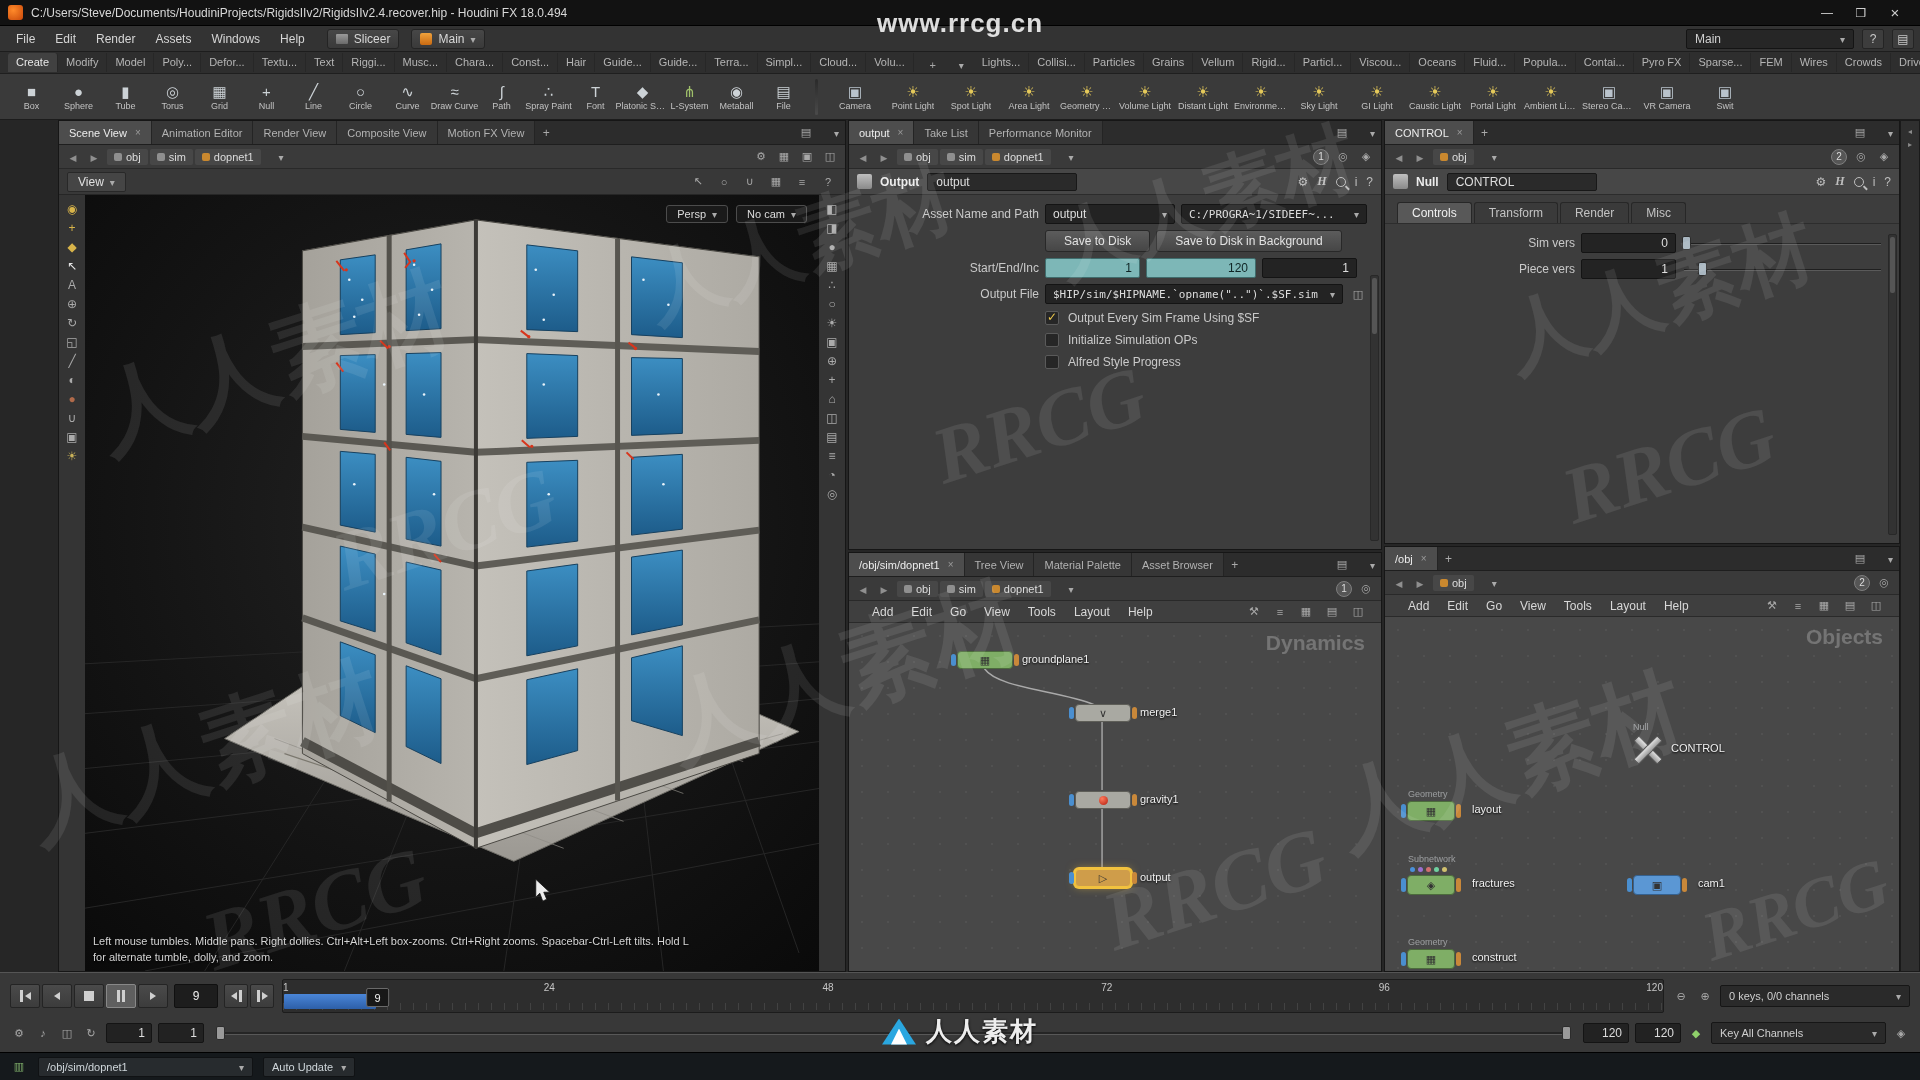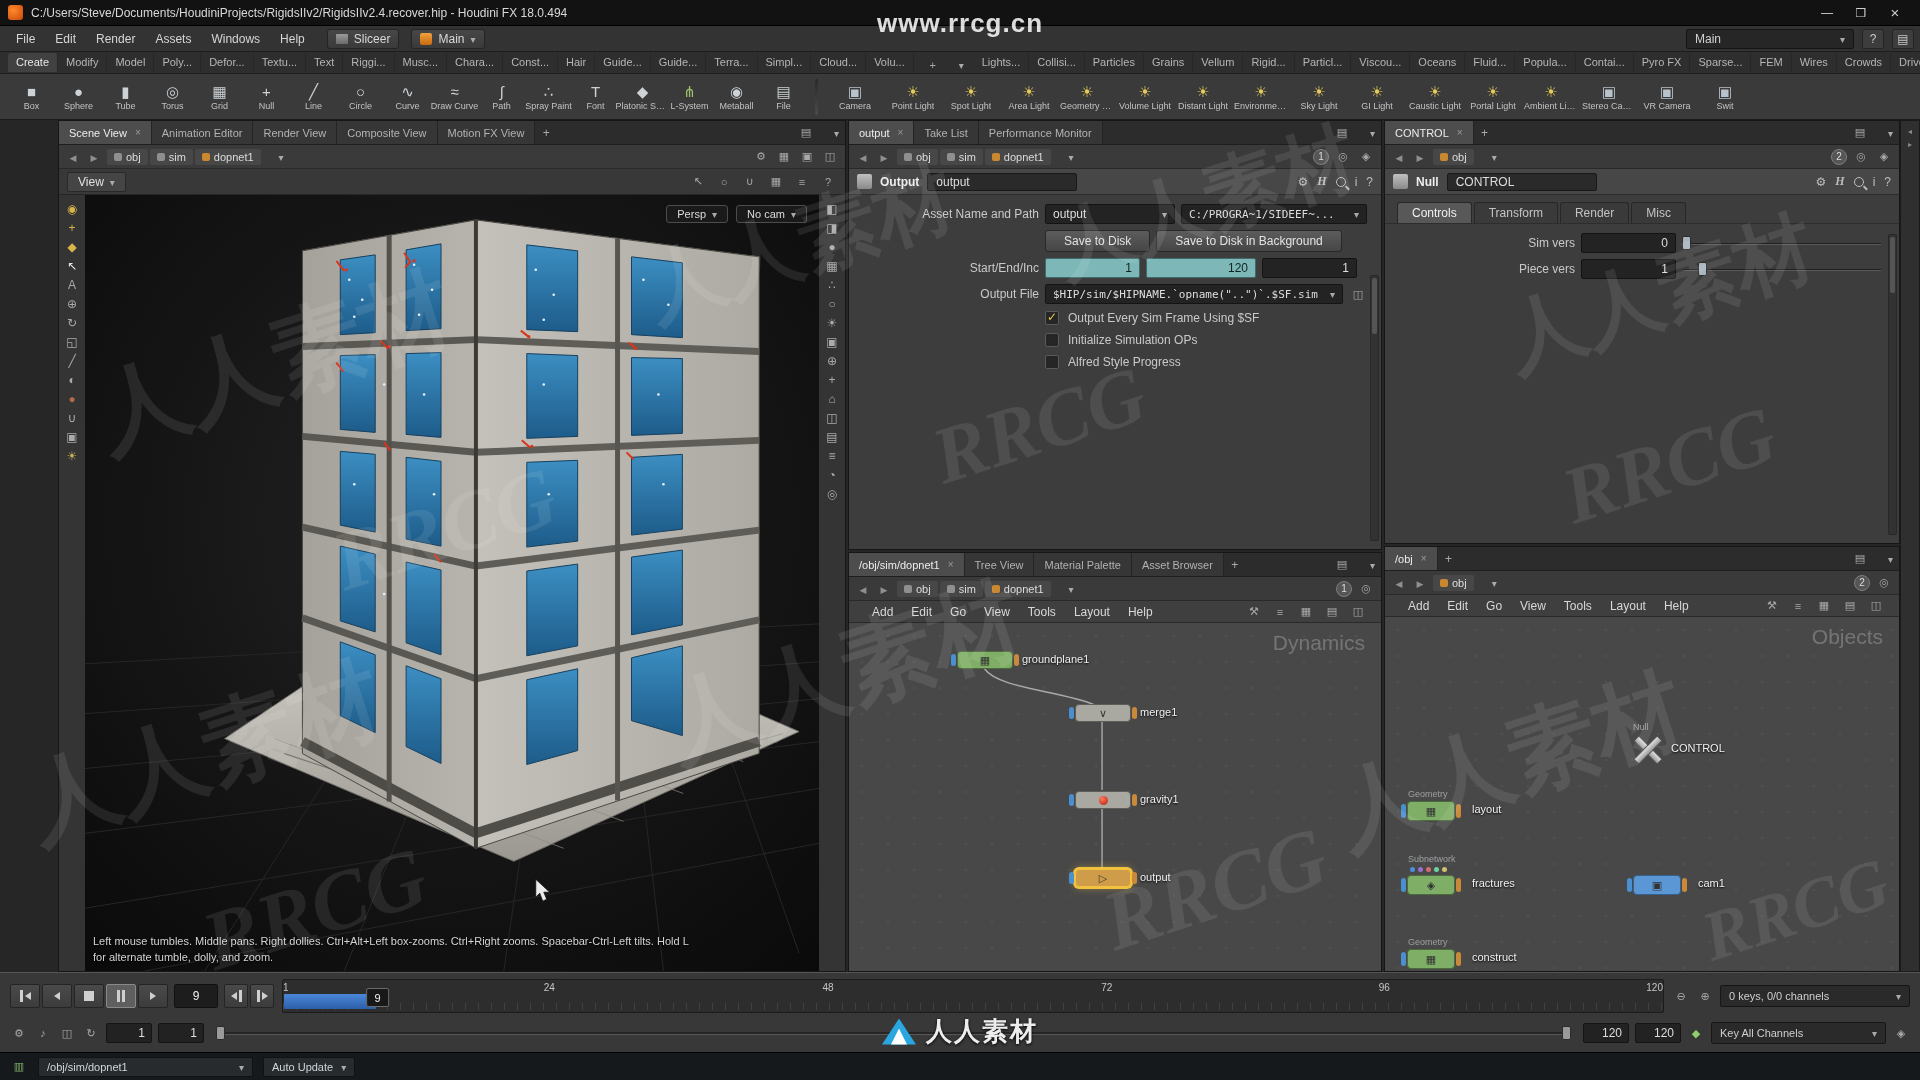--- a/index.html
+++ b/index.html
@@ -136,21 +136,21 @@
   .slider .track{position:absolute;left:2px;right:4px;top:8px;height:2px;background:#1f1f1f;border-bottom:1px solid #5a5a5a}
   .slider .handle{position:absolute;top:1px;width:9px;height:14px;background:#a8b6c0;border:1px solid #2c2c2c;border-radius:2px}
 
   
   .netmenu{height:22px;display:flex;align-items:center;gap:2px;padding:0 14px;background:#3f3f3f;
     border-bottom:1px solid #2a2a2a;flex:none}
   .nm-item{padding:2px 9px;color:#d8d8d8;font-size:12px;border-radius:2px}
   .nm-icons{margin-left:auto;display:flex;gap:8px;color:#b5b5b5}
   .netcanvas{flex:1;position:relative;background:#484848;overflow:hidden;
     background-image:radial-gradient(rgba(255,255,255,.05) 1px,transparent 1.3px);background-size:26px 26px}
-  .net-context{position:absolute;top:8px;right:16px;font-size:21px;font-weight:normal;color:rgba(230,230,230,.28)}
+  .net-context{position:absolute;top:8px;right:16px;font-size:21px;font-weight:bold;color:rgba(230,230,230,.28)}
   .wires{position:absolute;inset:0;width:100%;height:100%}
   .nnode{position:absolute;width:56px;height:18px;background:#a9a9a2;border:1px solid #5e5e58;border-radius:4px;
     display:flex;align-items:center;justify-content:center;font-size:11px;color:#333}
   .nnode .nflag{position:absolute;top:2px;bottom:2px;width:5px;border-radius:3px}
   .nnode .nflag.l{left:-7px;background:#4a8fd0}
   .nnode .nflag.r{right:-7px;background:#c9883a}
   .nnode .nlabel{position:absolute;left:64px;top:1px;color:#f0f0f0;font-size:11px;text-shadow:0 1px 2px #000;white-space:nowrap}
   .nnode.green{background:#7fae66;border-color:#4c6b3c}
   .nnode.blue{background:#5b97d4;border-color:#35618f}
   .nnode.out{background:#cf9d4a;border-color:#f2c23e;box-shadow:0 0 0 2px #f2c23e,0 0 10px rgba(242,194,62,.6)}

